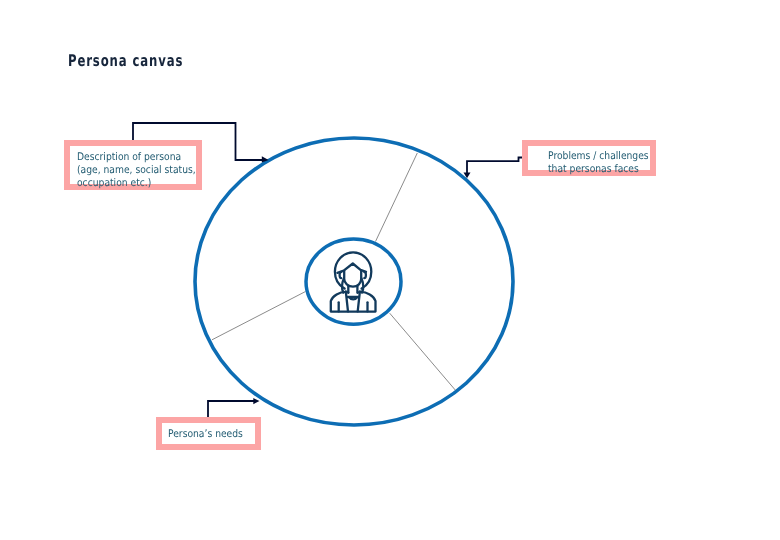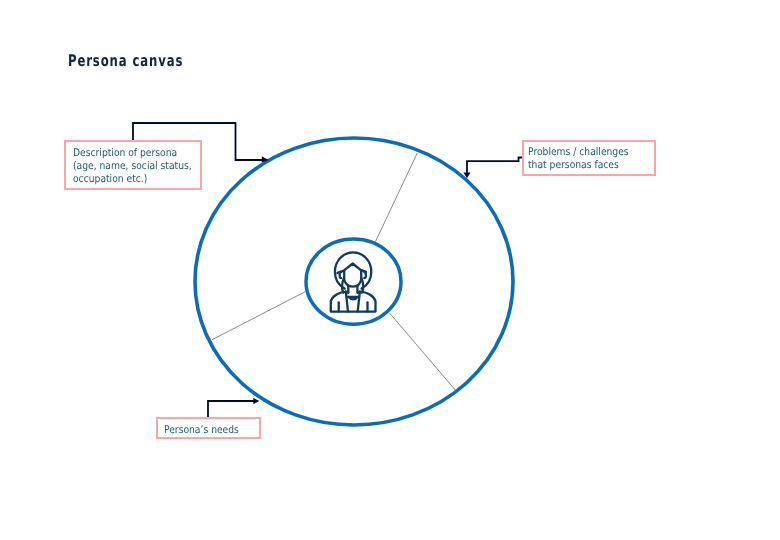--- a/index.html
+++ b/index.html
@@ -14,21 +14,21 @@
   #slide { position:absolute; left:0; top:0; width:780px; height:464px; }
   #title {
     position:absolute; left:68px; top:51px;
     font-family:"DejaVu Sans", sans-serif;
     font-size:16px; font-weight:bold; color:#17263c;
     white-space:nowrap; letter-spacing:1.2px;
     transform:scaleX(0.73); transform-origin:left top;
   }
   .callout {
     position:absolute; box-sizing:border-box;
-    border:2px solid #fca5a5; background:#ffffff;
+    border:6px solid #fca5a5; background:#ffffff;
     color:#235c72;
     font-family:"DejaVu Sans", sans-serif;
     font-size:10.5px; line-height:13px;
     padding:0;
   }
   .callout .ln {
     white-space:nowrap;
     transform:scaleX(0.875); transform-origin:left top;
   }
   svg { position:absolute; left:0; top:0; }
@@ -81,22 +81,22 @@
       <polygon points="259.5,401.1 253.3,398.1 253.3,404.2"></polygon>
     </g>
   </svg>
 
   <div class="callout" style="left:64px; top:140px; width:138px; height:50px; padding:5px 0 0 7px;">
     <div class="ln">Description of persona</div>
     <div class="ln">(age, name, social status,</div>
     <div class="ln">occupation etc.)</div>
   </div>
 
-  <div class="callout" style="left:522px; top:140px; width:134px; height:36px; padding:4px 0 0 4px;">
+  <div class="callout" style="left:522px; top:140px; width:134px; height:36px; padding:4px 0 0 20px;">
     <div class="ln">Problems / challenges</div>
     <div class="ln">that personas faces</div>
   </div>
 
-  <div class="callout" style="left:156px; top:417px; width:105px; height:22px; padding:5px 0 9px 6px;">
+  <div class="callout" style="left:156px; top:417px; width:105px; height:22px; padding:5px 0 16px 6px;">
     <div class="ln">Persona’s needs</div>
   </div>
 
 </div>
 
 </body></html>

